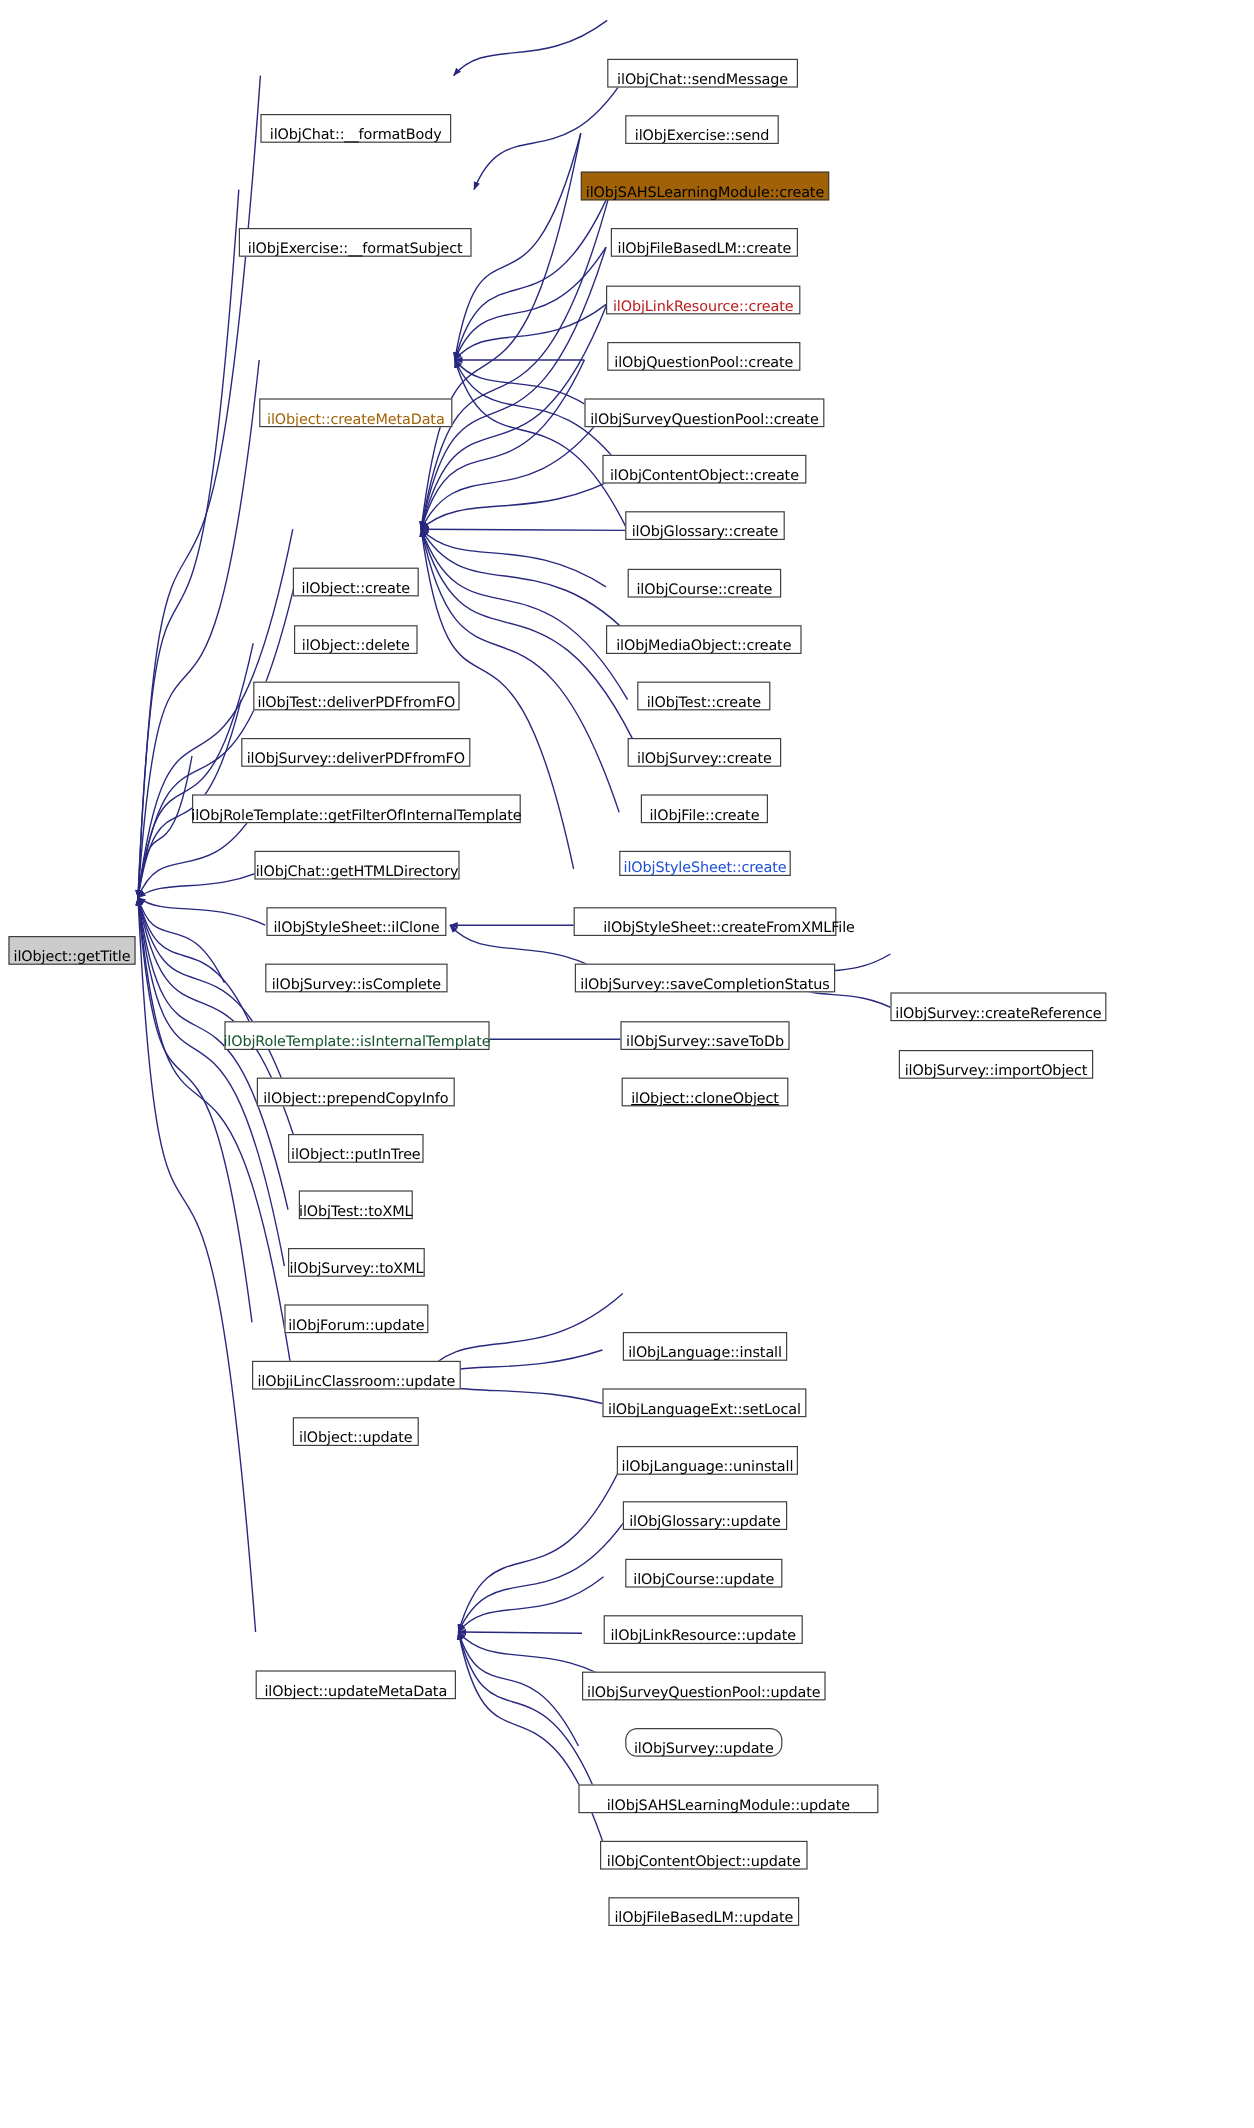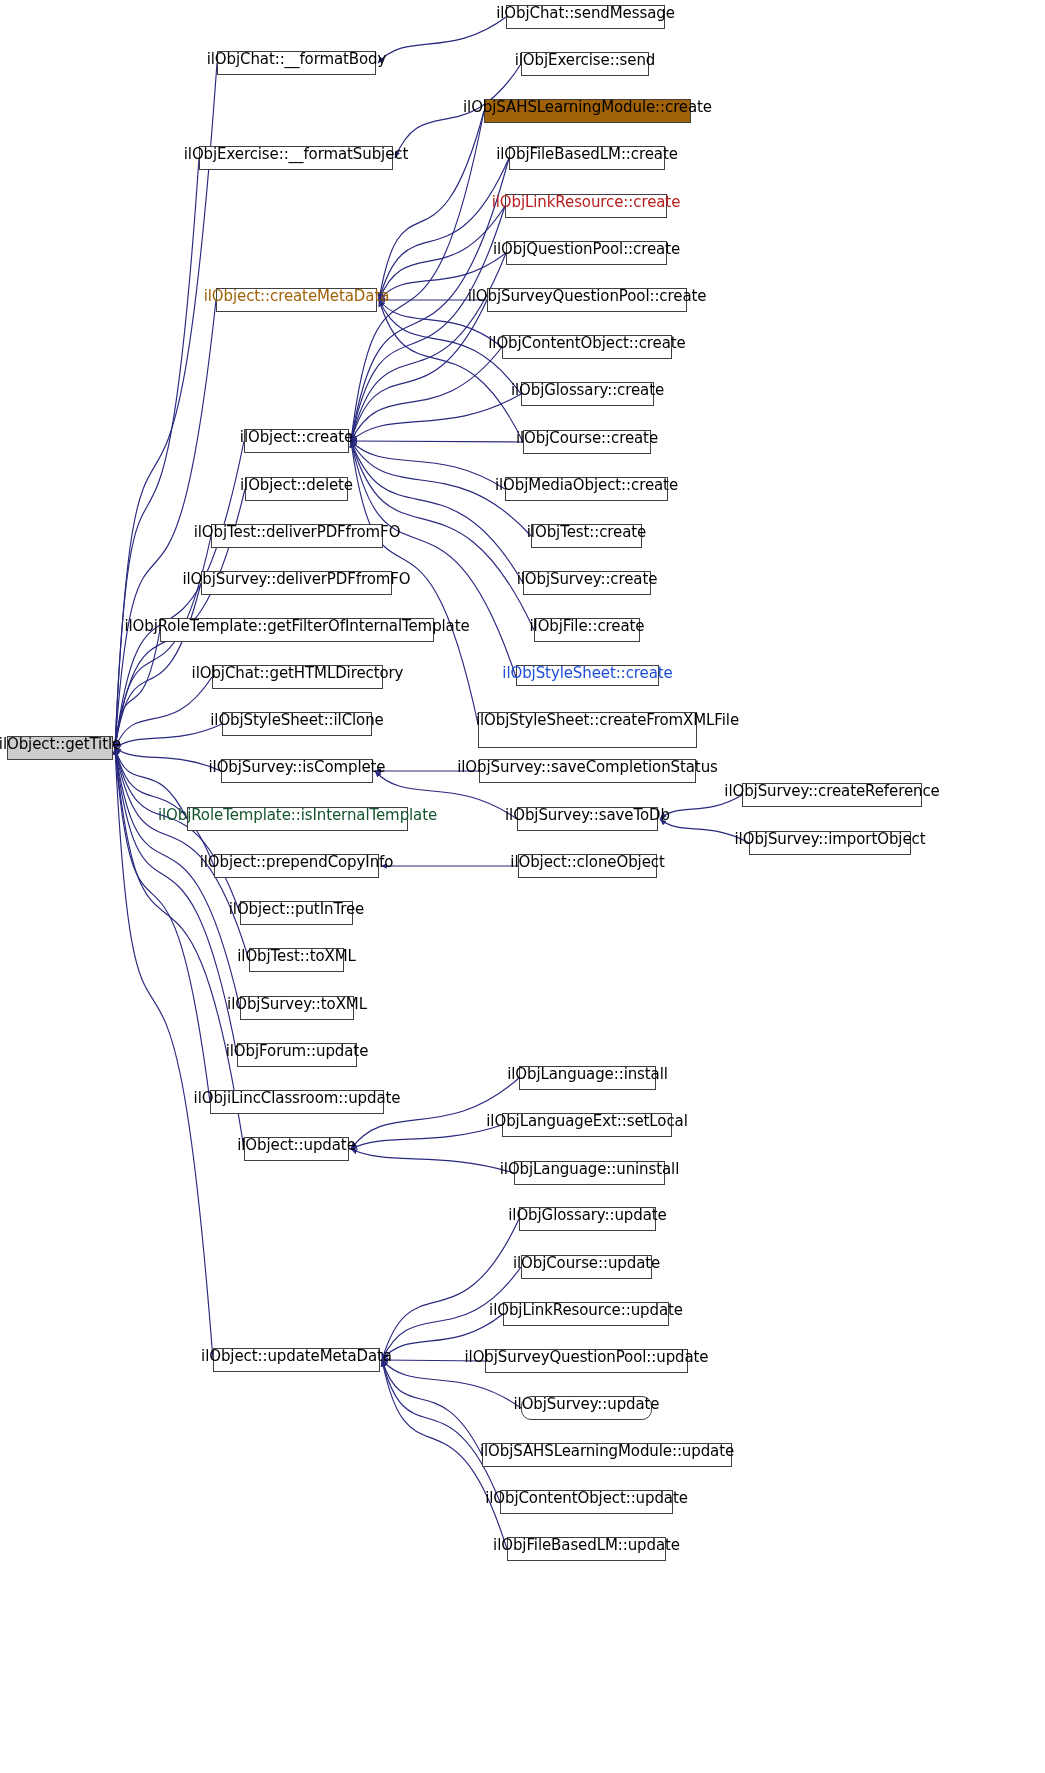--- a/index.html
+++ b/index.html
@@ -18,28 +18,29 @@
     width:1045px;
     height:1773px;
     pointer-events:none;
   }
   .gnode{
     position:absolute;
     box-sizing:border-box;
     background:#ffffff;
     border:1px solid #404040;
     color:#000000;
-    font-size:15px;
+    font-size:12px;
     line-height:1;
     display:flex;
-    align-items:flex-start;
+    align-items:flex-end;
     justify-content:center;
     white-space:nowrap;
     letter-spacing:-0.1px;
     z-index:5;
+    margin-top:44px;
   }
   .gnode.root{
     background:#cccccc;
     border:1px solid #404040;
   }
   .gnode .lbl{
     display:block;
     padding:0 6px;
     pointer-events:none;
   }
@@ -216,30 +217,30 @@
     </div>
     <div class="gnode" style="left: 523px; top: 571px; width: 128px; height: 24px; background: rgb(255, 255, 255); border-color: rgb(64, 64, 64); color: rgb(0, 0, 0);">
       <span class="lbl">ilObjSurvey::create</span>
     </div>
     <div class="gnode" style="left: 534px; top: 618px; width: 106px; height: 24px; background: rgb(255, 255, 255); border-color: rgb(64, 64, 64); color: rgb(0, 0, 0);">
       <span class="lbl">ilObjFile::create</span>
     </div>
     <div class="gnode" style="left: 516px; top: 665px; width: 143px; height: 21px; background: rgb(255, 255, 255); border-color: rgb(64, 64, 64); color: #1d4ed8;">
       <span class="lbl">ilObjStyleSheet::create</span>
     </div>
-    <div class="gnode" style="left: 478px; top: 712px; width: 219px; height: 36px; background: rgb(255, 255, 255); border-color: rgb(64, 64, 64); color: rgb(0, 0, 0); padding-left: 40px;">
+    <div class="gnode" style="left: 478px; top: 712px; width: 219px; height: 24px; background: rgb(255, 255, 255); border-color: rgb(64, 64, 64); color: rgb(0, 0, 0); padding-left: 40px;">
       <span class="lbl">ilObjStyleSheet::createFromXMLFile</span>
     </div>
     <div class="gnode" style="left: 479px; top: 759px; width: 217px; height: 24px; background: rgb(255, 255, 255); border-color: rgb(64, 64, 64); color: rgb(0, 0, 0);">
       <span class="lbl">ilObjSurvey::saveCompletionStatus</span>
     </div>
     <div class="gnode" style="left: 517px; top: 807px; width: 141px; height: 24px; background: rgb(255, 255, 255); border-color: rgb(64, 64, 64); color: rgb(0, 0, 0);">
       <span class="lbl">ilObjSurvey::saveToDb</span>
     </div>
-    <div class="gnode" style="left: 518px; top: 854px; width: 139px; height: 24px; background: rgb(255, 255, 255); border-color: rgb(64, 64, 64); color: rgb(0, 0, 0);">
+    <div class="gnode" style="left: 518px; top: 854px; width: 139px; height: 24px; background: rgb(255, 255, 255); border-color: rgb(64, 64, 64); color: rgb(0, 0, 0); text-decoration: underline;">
       <span class="lbl">ilObject::cloneObject</span>
     </div>
     <div class="gnode" style="left: 519px; top: 1066px; width: 137px; height: 24px; background: rgb(255, 255, 255); border-color: rgb(64, 64, 64); color: rgb(0, 0, 0);">
       <span class="lbl">ilObjLanguage::install</span>
     </div>
     <div class="gnode" style="left: 502px; top: 1113px; width: 170px; height: 24px; background: rgb(255, 255, 255); border-color: rgb(64, 64, 64); color: rgb(0, 0, 0);">
       <span class="lbl">ilObjLanguageExt::setLocal</span>
     </div>
     <div class="gnode" style="left: 514px; top: 1161px; width: 151px; height: 24px; background: rgb(255, 255, 255); border-color: rgb(64, 64, 64); color: rgb(0, 0, 0);">
       <span class="lbl">ilObjLanguage::uninstall</span>

